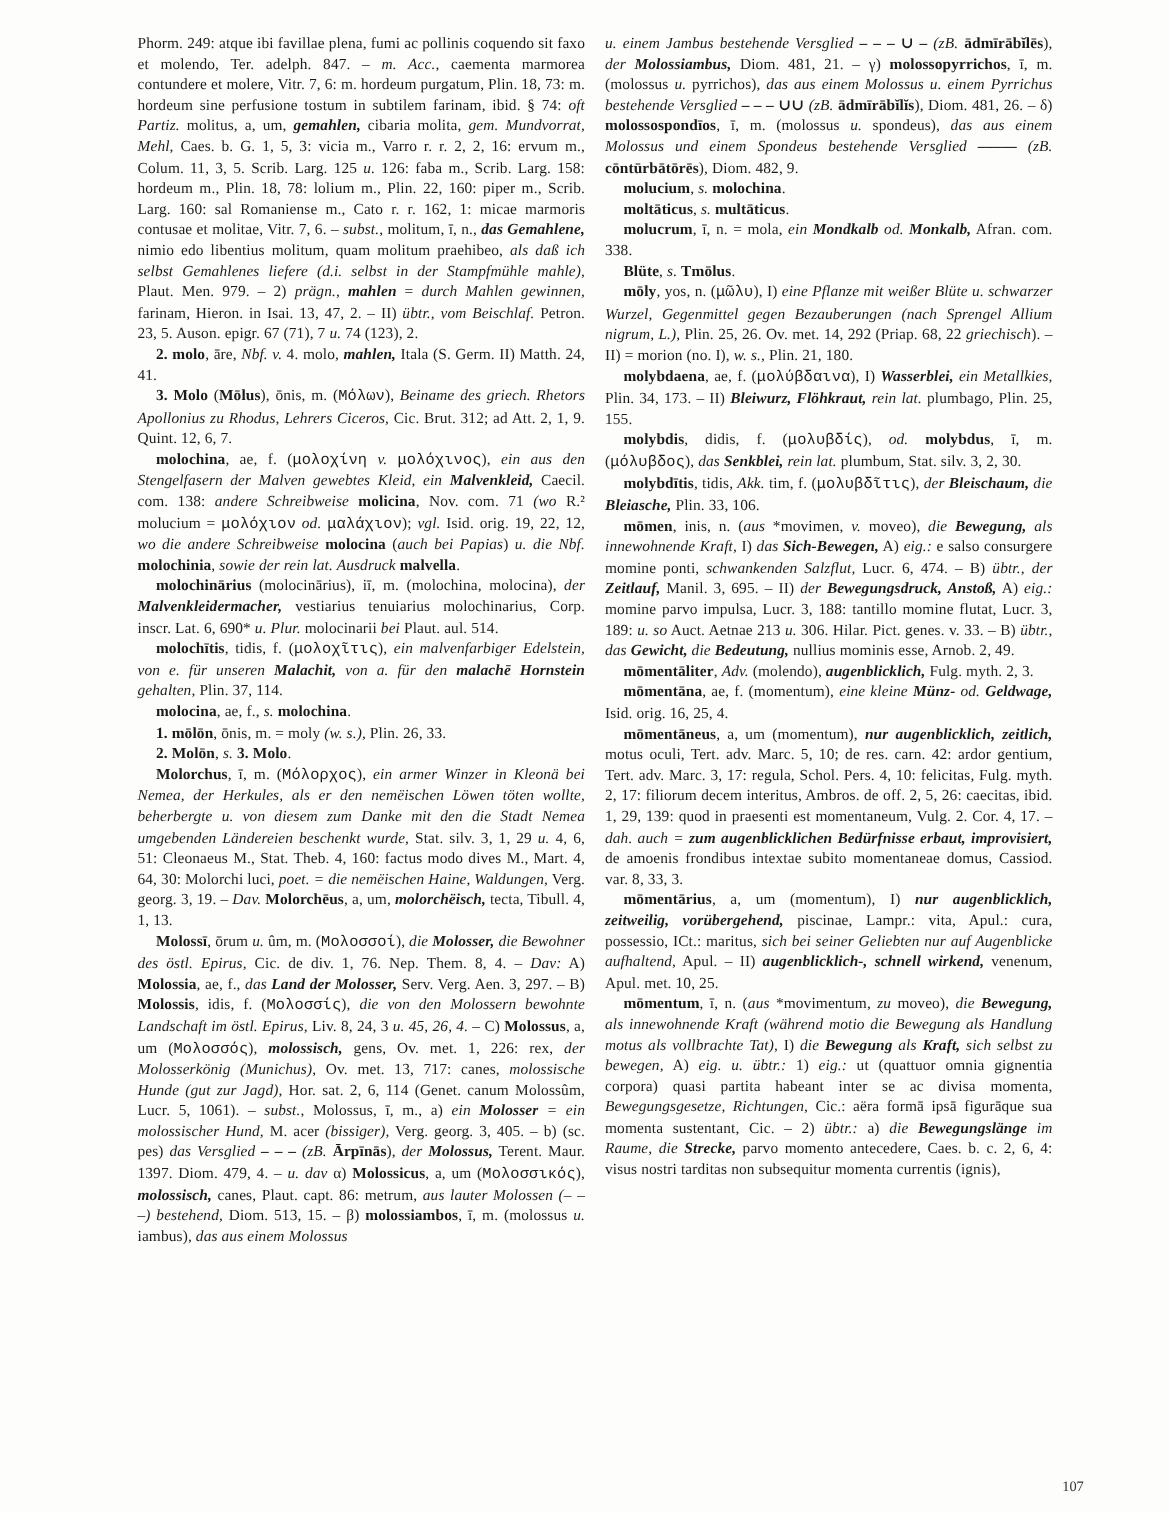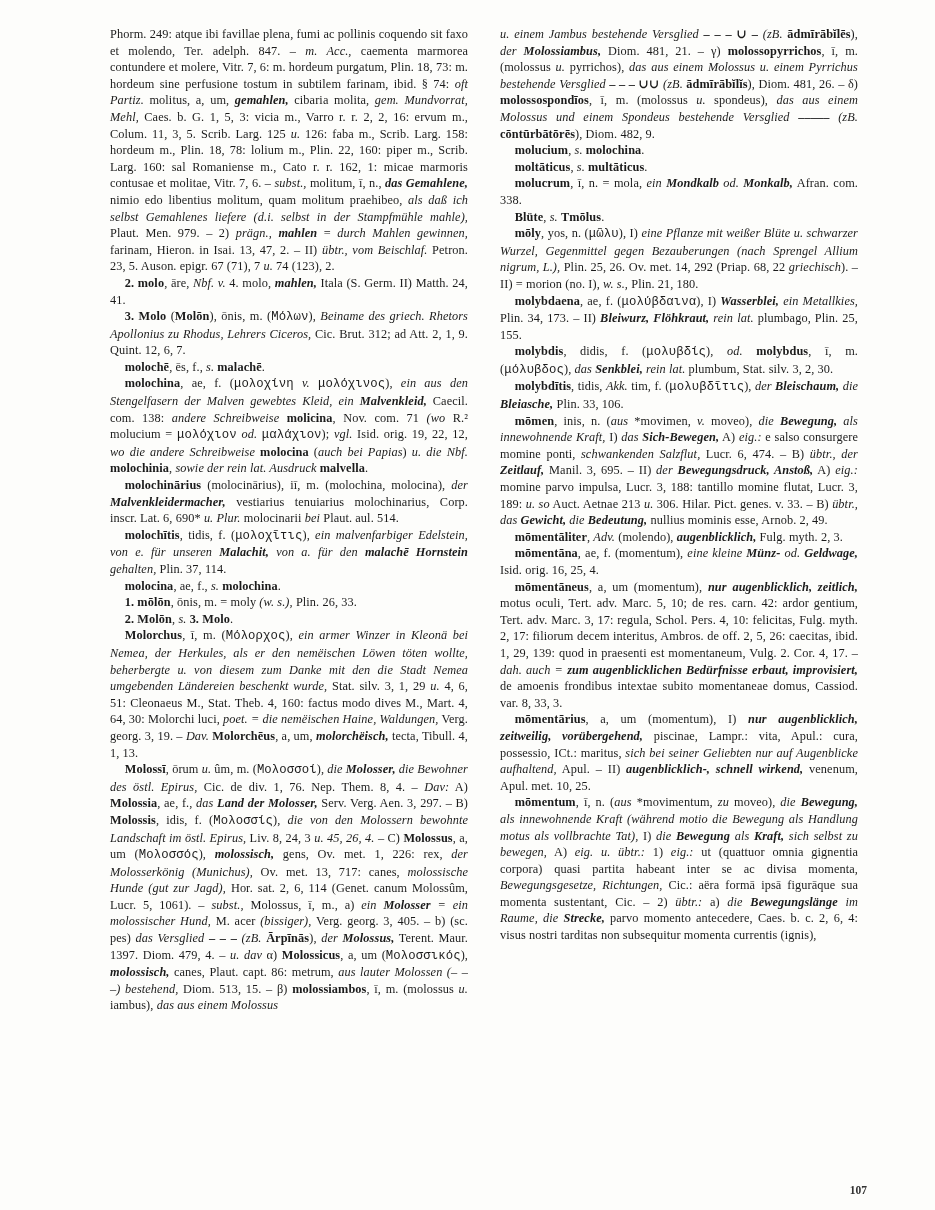--- a/index.html
+++ b/index.html
@@ -7,54 +7,52 @@
     width: 935px; height: 1210px;
     background: #fdfdfb;
     position: relative;
     overflow: hidden;
     font-family: "Liberation Serif", "DejaVu Serif", serif;
     color: #1b1b1b;
   }
   .page { position: absolute; inset: 0; }
   .columns {
     display: flex;
-    gap: 32px;
+    gap: 16px;
     padding: 26px 0 0 110px;
   }
   .col {
     width: 358px;
     text-align: justify;
     font-size: 12.3px;
     line-height: 16.6px;
     letter-spacing: 0.1px;
   }
   .col p { margin: 0; text-indent: 1.2em; }
   .col p.cont { text-indent: 0; }
   .b  { font-weight: bold; }
   .i  { font-style: italic; }
   .bi { font-weight: bold; font-style: italic; }
   .g  { font-family: Liberation Mono, monospace; }
   .pageno {
     position: absolute;
     right: 68px; bottom: 14px;
     font-size: 11.5px;
     color: #333;
-    font-weight: bold;
   }
 </style>
 </head>
 <body>
 
 <div class="page">
   <div class="columns">
     <div class="col" id="col-left">
         <p class="cont"><span>Phorm. 249: atque ibi favillae plena, fumi ac pollinis coquendo sit faxo et molendo, Ter. adelph. 847. – </span><span class="i">m. Acc.,</span><span> caementa marmorea contundere et molere, Vitr. 7, 6: m. hordeum purgatum, Plin. 18, 73: m. hordeum sine perfusione tostum in subtilem farinam, ibid. § 74: </span><span class="i">oft Partiz.</span><span> molitus, a, um, </span><span class="bi">gemahlen,</span><span> cibaria molita, </span><span class="i">gem. Mundvorrat, Mehl,</span><span> Caes. b. G. 1, 5, 3: vicia m., Varro r. r. 2, 2, 16: ervum m., Colum. 11, 3, 5. Scrib. Larg. 125 </span><span class="i">u.</span><span> 126: faba m., Scrib. Larg. 158: hordeum m., Plin. 18, 78: lolium m., Plin. 22, 160: piper m., Scrib. Larg. 160: sal Romaniense m., Cato r. r. 162, 1: micae marmoris contusae et molitae, Vitr. 7, 6. – </span><span class="i">subst.,</span><span> molitum, ī, n., </span><span class="bi">das Gemahlene,</span><span> nimio edo libentius molitum, quam molitum praehibeo, </span><span class="i">als daß ich selbst Gemahlenes liefere (d.i. selbst in der Stampfmühle mahle),</span><span> Plaut. Men. 979. – 2) </span><span class="i">prägn.,</span><span> </span><span class="bi">mahlen</span><span> = </span><span class="i">durch Mahlen gewinnen,</span><span> farinam, Hieron. in Isai. 13, 47, 2. – II) </span><span class="i">übtr., vom Beischlaf.</span><span> Petron. 23, 5. Auson. epigr. 67 (71), 7 </span><span class="i">u.</span><span> 74 (123), 2.</span></p>
         <p><span class="b">2. molo</span><span>, āre, </span><span class="i">Nbf. v.</span><span> 4. molo, </span><span class="bi">mahlen,</span><span> Itala (S. Germ. II) Matth. 24, 41.</span></p>
-        <p><span class="b">3. Molo</span><span> (</span><span class="b">Molōn</span><span>), ōnis, m. (</span><span class="g">Μόλων</span><span>), </span><span class="i">Beiname des griech. Rhetors Apollonius zu Rhodus, Lehrers Ciceros,</span><span> Cic. Brut. 312; ad Att. 2, 1, 9. Quint. 12, 6, 7.</span></p>
-        <p><span class="b">molochē</span><span>, ēs, f., </span><span class="i">s.</span><span> </span><span class="b">malachē</span><span>.</span></p>
+        <p><span class="b">3. Molo</span><span> (</span><span class="b">Mōlus</span><span>), ōnis, m. (</span><span class="g">Μόλων</span><span>), </span><span class="i">Beiname des griech. Rhetors Apollonius zu Rhodus, Lehrers Ciceros,</span><span> Cic. Brut. 312; ad Att. 2, 1, 9. Quint. 12, 6, 7.</span></p>
         <p><span class="b">molochina</span><span>, ae, f. (</span><span class="g">μολοχίνη</span><span> </span><span class="i">v.</span><span> </span><span class="g">μολόχινος</span><span>), </span><span class="i">ein aus den Stengelfasern der Malven gewebtes Kleid, ein </span><span class="bi">Malvenkleid,</span><span> Caecil. com. 138: </span><span class="i">andere Schreibweise </span><span class="b">molicina</span><span>, Nov. com. 71 </span><span class="i">(wo</span><span> R.² molucium = </span><span class="g">μολόχιον</span><span> </span><span class="i">od.</span><span> </span><span class="g">μαλάχιον</span><span>); </span><span class="i">vgl.</span><span> Isid. orig. 19, 22, 12, </span><span class="i">wo die andere Schreibweise </span><span class="b">molocina</span><span> (</span><span class="i">auch bei Papias</span><span>) </span><span class="i">u. die Nbf.</span><span> </span><span class="b">molochinia</span><span>, </span><span class="i">sowie der rein lat. Ausdruck </span><span class="b">malvella</span><span>.</span></p>
         <p><span class="b">molochinārius</span><span> (molocinārius), iī, m. (molochina, molocina), </span><span class="i">der </span><span class="bi">Malvenkleidermacher,</span><span> vestiarius tenuiarius molochinarius, Corp. inscr. Lat. 6, 690* </span><span class="i">u. Plur.</span><span> molocinarii </span><span class="i">bei</span><span> Plaut. aul. 514.</span></p>
         <p><span class="b">molochītis</span><span>, tidis, f. (</span><span class="g">μολοχῖτις</span><span>), </span><span class="i">ein malvenfarbiger Edelstein, von e. für unseren </span><span class="bi">Malachit,</span><span class="i"> von a. für den </span><span class="bi">malachē Hornstein</span><span class="i"> gehalten,</span><span> Plin. 37, 114.</span></p>
         <p><span class="b">molocina</span><span>, ae, f., </span><span class="i">s.</span><span> </span><span class="b">molochina</span><span>.</span></p>
         <p><span class="b">1. mōlōn</span><span>, ōnis, m. = moly </span><span class="i">(w. s.),</span><span> Plin. 26, 33.</span></p>
         <p><span class="b">2. Molōn</span><span>, </span><span class="i">s.</span><span> </span><span class="b">3. Molo</span><span>.</span></p>
         <p><span class="b">Molorchus</span><span>, ī, m. (</span><span class="g">Μόλορχος</span><span>), </span><span class="i">ein armer Winzer in Kleonä bei Nemea, der Herkules, als er den nemëischen Löwen töten wollte, beherbergte u. von diesem zum Danke mit den die Stadt Nemea umgebenden Ländereien beschenkt wurde,</span><span> Stat. silv. 3, 1, 29 </span><span class="i">u.</span><span> 4, 6, 51: Cleonaeus M., Stat. Theb. 4, 160: factus modo dives M., Mart. 4, 64, 30: Molorchi luci, </span><span class="i">poet. = die nemëischen Haine, Waldungen,</span><span> Verg. georg. 3, 19. – </span><span class="i">Dav.</span><span> </span><span class="b">Molorchēus</span><span>, a, um, </span><span class="bi">molorchëisch,</span><span> tecta, Tibull. 4, 1, 13.</span></p>
         <p><span class="b">Molossī</span><span>, ōrum </span><span class="i">u.</span><span> ûm, m. (</span><span class="g">Μολοσσοί</span><span>), </span><span class="i">die </span><span class="bi">Molosser,</span><span class="i"> die Bewohner des östl. Epirus,</span><span> Cic. de div. 1, 76. Nep. Them. 8, 4. – </span><span class="i">Dav:</span><span> A) </span><span class="b">Molossia</span><span>, ae, f., </span><span class="i">das </span><span class="bi">Land der Molosser,</span><span> Serv. Verg. Aen. 3, 297. – B) </span><span class="b">Molossis</span><span>, idis, f. (</span><span class="g">Μολοσσίς</span><span>), </span><span class="i">die von den Molossern bewohnte Landschaft im östl. Epirus,</span><span> Liv. 8, 24, 3 </span><span class="i">u. 45, 26, 4.</span><span> – C) </span><span class="b">Molossus</span><span>, a, um (</span><span class="g">Μολοσσός</span><span>), </span><span class="bi">molossisch,</span><span> gens, Ov. met. 1, 226: rex, </span><span class="i">der Molosserkönig (Munichus),</span><span> Ov. met. 13, 717: canes, </span><span class="i">molossische Hunde (gut zur Jagd),</span><span> Hor. sat. 2, 6, 114 (Genet. canum Molossûm, Lucr. 5, 1061). – </span><span class="i">subst.,</span><span> Molossus, ī, m., a) </span><span class="i">ein </span><span class="bi">Molosser</span><span class="i"> = ein molossischer Hund,</span><span> M. acer </span><span class="i">(bissiger),</span><span> Verg. georg. 3, 405. – b) (sc. pes) </span><span class="i">das Versglied</span><span class="b"> – – – </span><span class="i">(zB.</span><span> </span><span class="b">Ārpīnās</span><span>), </span><span class="i">der </span><span class="bi">Molossus,</span><span> Terent. Maur. 1397. Diom. 479, 4. – </span><span class="i">u. dav</span><span> α) </span><span class="b">Molossicus</span><span>, a, um (</span><span class="g">Μολοσσικός</span><span>), </span><span class="bi">molossisch,</span><span> canes, Plaut. capt. 86: metrum, </span><span class="i">aus lauter Molossen (– – –) bestehend,</span><span> Diom. 513, 15. – β) </span><span class="b">molossiambos</span><span>, ī, m. (molossus </span><span class="i">u.</span><span> iambus), </span><span class="i">das aus einem Molossus</span></p>
       </div>
     <div class="col" id="col-right">

